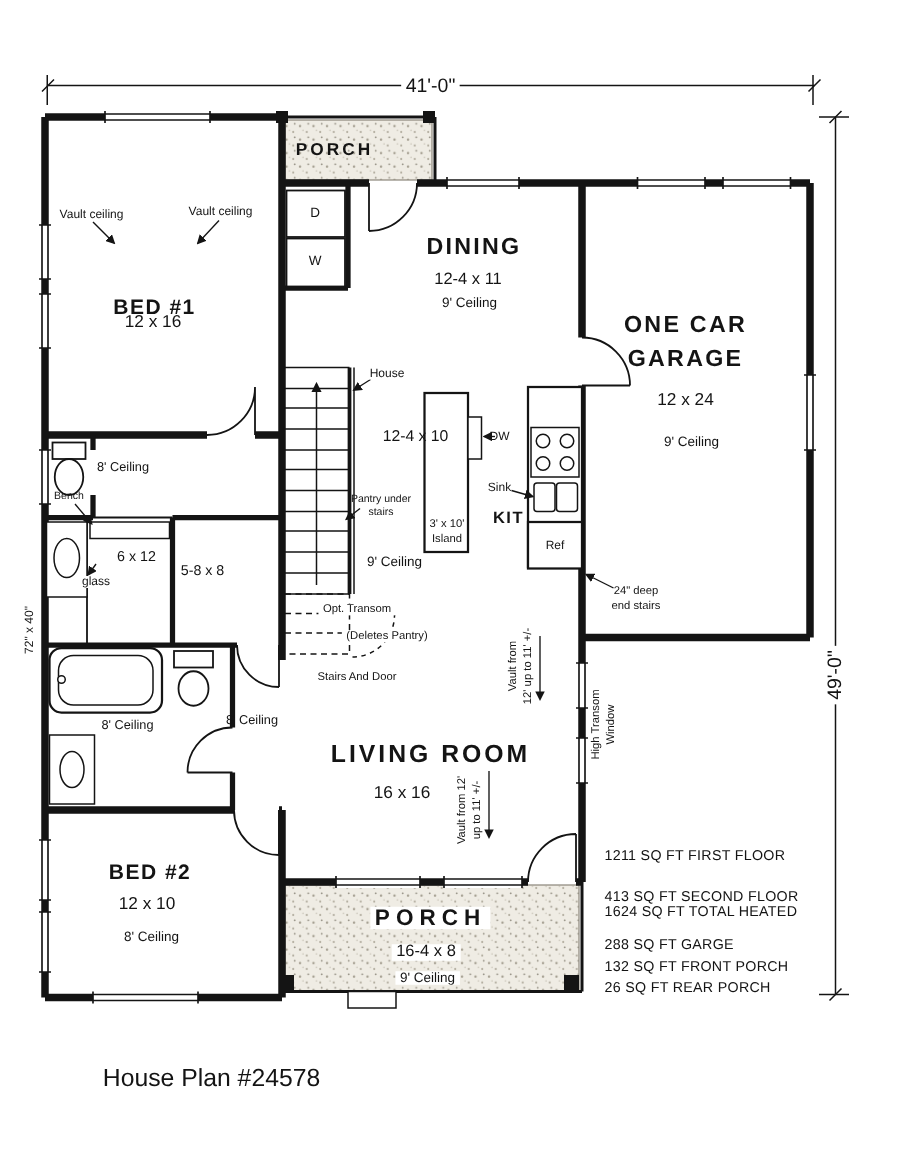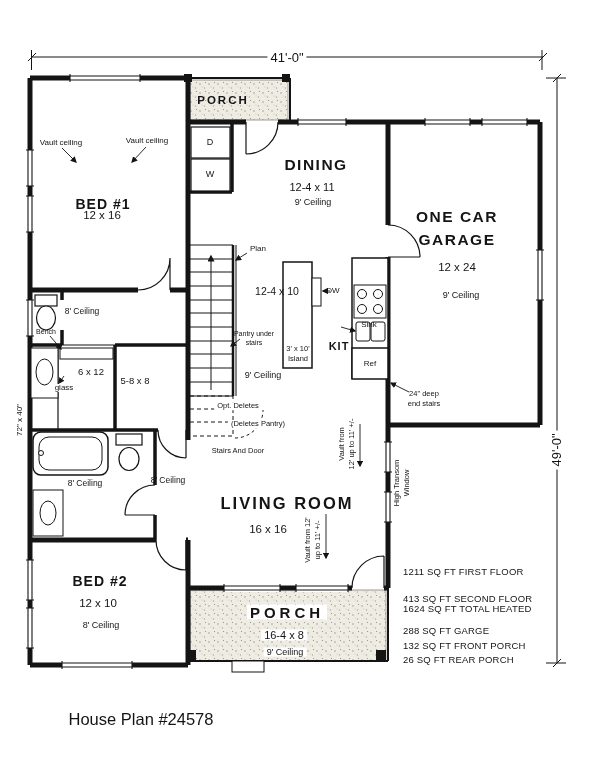--- a/index.html
+++ b/index.html
@@ -247,42 +247,42 @@
 
 <div class="lbl b" style="left:316px;top:165px;font-size:15.5px;letter-spacing:1.5px;">DINING</div>
 <div class="lbl" style="left:312px;top:187px;font-size:11px;">12-4 x 11</div>
 <div class="lbl" style="left:313px;top:202px;font-size:9px;">9' Ceiling</div>
 
 <div class="lbl b" style="left:457px;top:217px;font-size:15.5px;letter-spacing:1.5px;">ONE CAR</div>
 <div class="lbl b" style="left:457px;top:240px;font-size:15.5px;letter-spacing:1.5px;">GARAGE</div>
 <div class="lbl" style="left:457px;top:268px;font-size:11.5px;">12 x 24</div>
 <div class="lbl" style="left:461px;top:295px;font-size:9px;">9' Ceiling</div>
 
-<div class="lbl bg" style="left:258px;top:249px;font-size:8px;">Plan</div>
+<div class="lbl bg" style="left:258px;top:249px;font-size:8px;">House</div>
 <div class="lbl" style="left:277px;top:291px;font-size:10.5px;">12-4 x 10</div>
 <div class="lbl" style="left:333px;top:291px;font-size:8px;">DW</div>
-<div class="lbl" style="left:333px;top:325px;font-size:8px;margin-left:36px;">Sink</div>
+<div class="lbl" style="left:333px;top:325px;font-size:8px;">Sink</div>
 <div class="lbl b" style="left:339px;top:346px;font-size:11px;letter-spacing:1px;">KIT</div>
 <div class="lbl" style="left:298px;top:349px;font-size:7.5px;">3' x 10'</div>
 <div class="lbl" style="left:298px;top:359px;font-size:7.5px;">Island</div>
 <div class="lbl" style="left:263px;top:375px;font-size:9px;">9' Ceiling</div>
 <div class="lbl" style="left:254px;top:333px;font-size:7px;">Pantry under</div>
 <div class="lbl" style="left:254px;top:342px;font-size:7px;">stairs</div>
 <div class="lbl" style="left:370px;top:364px;font-size:8px;">Ref</div>
 <div class="lbl" style="left:424px;top:394px;font-size:7.5px;">24" deep</div>
 <div class="lbl" style="left:424px;top:404px;font-size:7.5px;">end stairs</div>
 
 <div class="lbl" style="left:82px;top:311px;font-size:8.5px;">8' Ceiling</div>
 <div class="lbl" style="left:46px;top:331px;font-size:7px;">Bench</div>
 <div class="lbl" style="left:91px;top:372px;font-size:9.5px;">6 x 12</div>
 <div class="lbl bg" style="left:64px;top:388px;font-size:8px;">glass</div>
 <div class="lbl" style="left:135px;top:381px;font-size:9.5px;">5-8 x 8</div>
 <div class="lbl rot" style="left:20px;top:420px;font-size:8px;">72" x 40"</div>
 
-<div class="lbl bg" style="left:238px;top:406px;font-size:7.5px;">Opt. Deletes</div>
+<div class="lbl bg" style="left:238px;top:406px;font-size:7.5px;">Opt. Transom</div>
 <div class="lbl bg" style="left:238px;top:415px;font-size:7.5px;margin-top:36px;">Stairs And Door</div>
 <div class="lbl bg" style="left:238px;top:424px;font-size:7.5px;margin-left:20px;">(Deletes Pantry)</div>
 
 <div class="rotblk" style="left:347px;top:444px;font-size:7.5px;">
   <div>Vault from</div>
   <div>12' up to 11' +/-</div>
 </div>
 <div class="rotblk" style="left:402px;top:483px;font-size:7.5px;">
   <div>High Transom</div>
   <div>Window</div>

